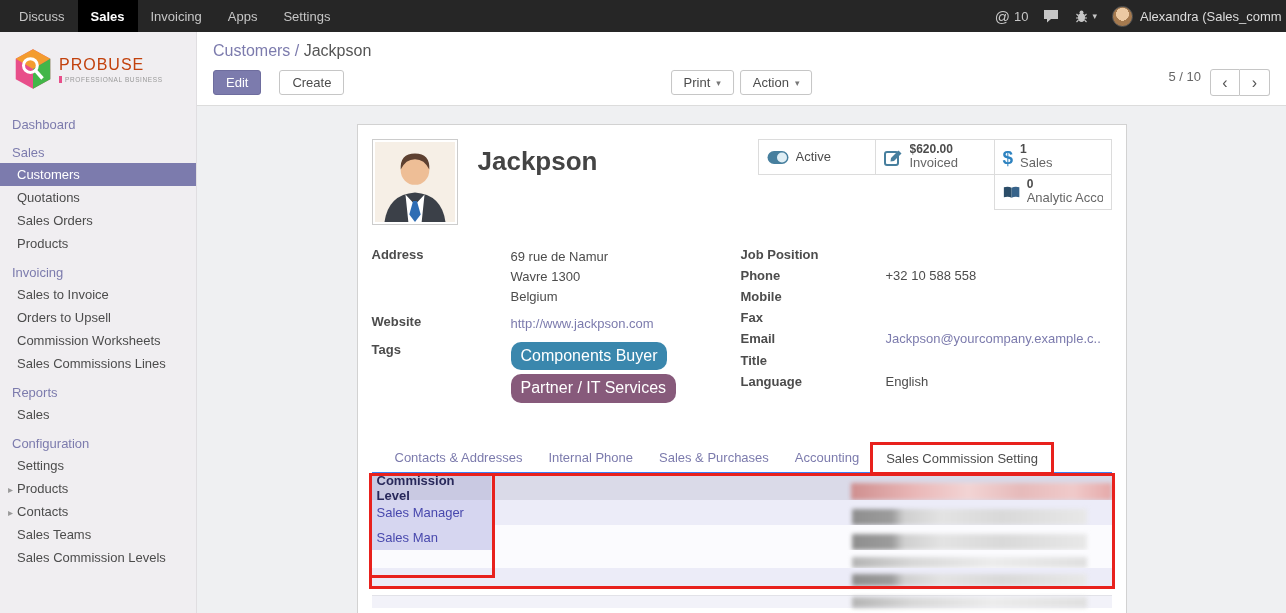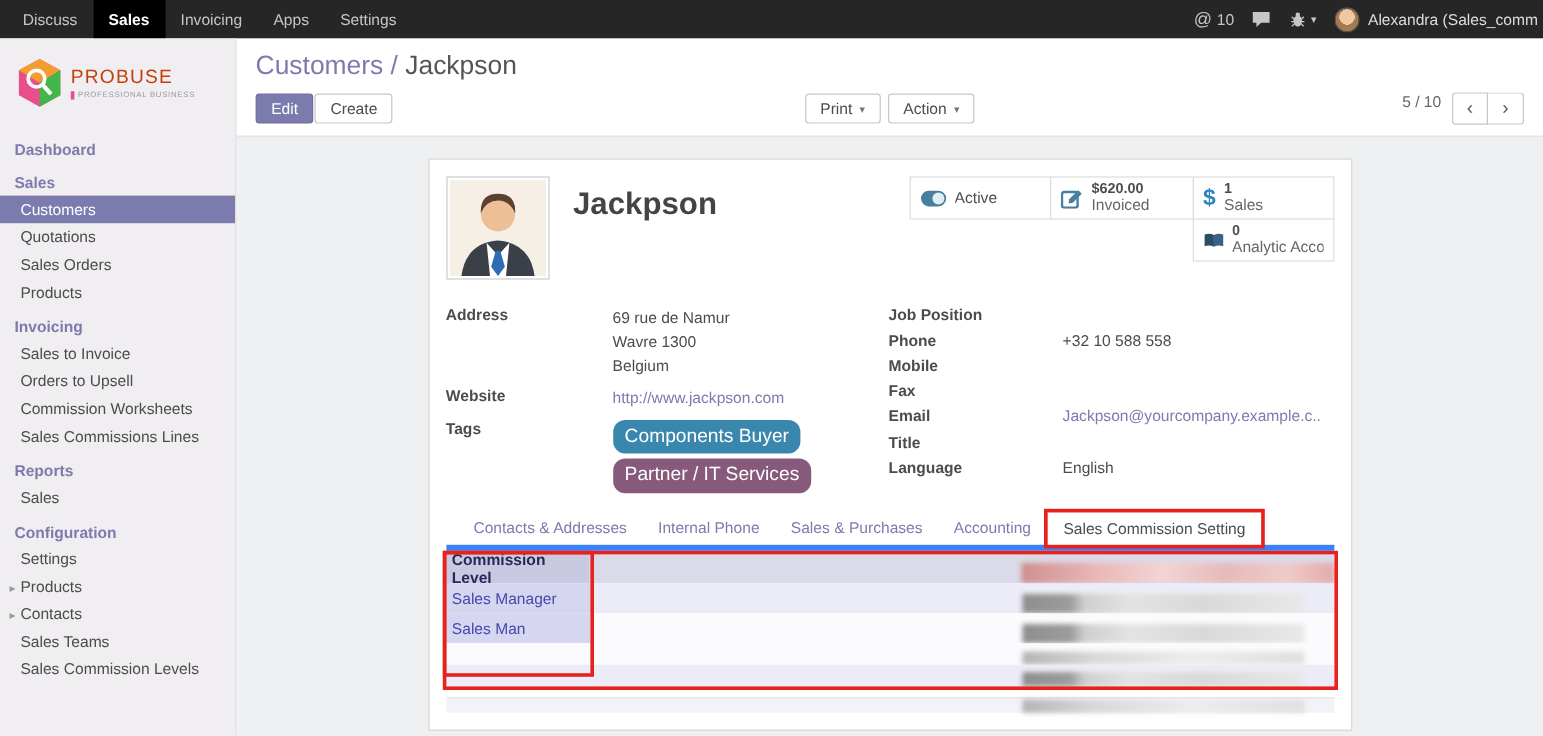--- a/index.html
+++ b/index.html
@@ -18,32 +18,32 @@
 .tb-avatar{width:21px;height:21px;border-radius:50%;flex-shrink:0;background:radial-gradient(circle at 50% 38%,#ecc9a2 0 42%,#a57a4f 43% 100%);border:1px solid #555}
 .user-name{overflow:hidden;text-overflow:clip;white-space:nowrap;color:#dcdcdc}
 
 .layout{display:flex;height:581px}
 .sidebar{width:197px;background:#f0eef1;border-right:1px solid #e0dee1;flex-shrink:0;overflow:hidden}
 .main{flex:1;display:flex;flex-direction:column;overflow:hidden}
 
 .logo{display:flex;align-items:center;gap:7px;padding:16px 10px 14px 14px;cursor:pointer}
 .brand{font-size:16px;font-weight:normal;color:#c2410c;letter-spacing:1px}
 .tagline{font-size:6.5px;letter-spacing:.6px;color:#999;border-left:3px solid #e84e8a;padding-left:3px;margin-top:2px}
-.nav-heading{padding:3px 12px;margin-top:7px;color:#7c7bad;font-weight:bold;cursor:pointer}
+.nav-heading{padding:3px 12px;margin-top:7px;color:#7c7bad;font-weight:normal;cursor:pointer}
 .nav-heading:first-of-type{margin-top:10px}
 .nav-item{padding:4px 12px 4px 17px;cursor:pointer;color:#4c4c4c}
 .nav-item.active{background:#7c7bad;color:#fff}
 .expand{font-size:10px;color:#9a9a9a;margin-right:4px;margin-left:-9px}
 
 .control-panel{background:#fff;padding:10px 16px 9px;border-bottom:1px solid #dcdcdc}
-.breadcrumb{font-size:22px;color:#7c7bad}
+.breadcrumb{font-size:16px;color:#7c7bad}
 .bc-parent{cursor:pointer}
 .bc-current{color:#555}
 .cp-buttons{display:flex;align-items:center;margin-top:9px;position:relative;height:27px}
-.left-buttons{display:flex;gap:1px}
+.left-buttons{display:flex;gap:18px}
 .center-buttons{position:absolute;left:50%;transform:translateX(-50%);display:flex;gap:6px}
 .right-pager{margin-left:auto;display:flex;align-items:flex-start;gap:9px}
 .btn{border:1px solid #c6c6c6;background:#fff;border-radius:3px;padding:4px 12px;font-size:13px;color:#4c4c4c;cursor:pointer;display:inline-flex;align-items:center;gap:6px}
 .btn-primary{background:#7c7bad;border-color:#6e6d9e;color:#fff}
 .pager-count{color:#666}
 .pager-btns{display:flex}
 .pager-btn{width:30px;height:27px;border:1px solid #c6c6c6;background:#fff;display:flex;align-items:center;justify-content:center;font-size:16px;color:#555;cursor:pointer}
 .pager-btn:first-child{border-radius:3px 0 0 3px}
 .pager-btn:last-child{border-left:none;border-radius:0 3px 3px 0}
 
@@ -69,21 +69,21 @@
 .flabel{width:139px;font-weight:bold;flex-shrink:0}
 .fval{line-height:1.55}
 .link{color:#7c7bad;text-decoration:none;cursor:pointer}
 .tag{display:inline-block;border-radius:10px;color:#fff;font-size:16px;padding:2px 10px;margin-right:6px;margin-bottom:4px;white-space:nowrap}
 .tag-blue{background:#3a87ad}
 .tag-purple{background:#875a7b}
 .fields-right{flex:1}
 .drow{display:flex;min-height:16px;margin-bottom:5px}
 .dlabel{width:145px;font-weight:bold;flex-shrink:0}
 
-.tabs{display:flex;margin-top:4px;border-bottom:5px solid #3b82f6;padding-left:10px}
+.tabs{display:flex;margin-top:30px;border-bottom:1px solid #3b82f6;padding-left:10px}
 .tab{padding:6px 13px;color:#7c7bad;cursor:pointer;position:relative;white-space:nowrap}
 .tab.active{color:#4c4c4c;background:#fff;border:1px solid #c8c8c8;border-bottom:1px solid #fff;margin-bottom:-1px}
 .annotation{position:absolute;inset:-3px;border:3px solid #e8211d;pointer-events:none;z-index:5}
 
 .table-wrap{margin-top:3px;position:relative}
 .trow{display:flex;align-items:flex-end;position:relative}
 .thead{height:24px;background:#dadae8}
 .tcell-first{width:120px;align-self:stretch;display:flex;align-items:center;padding-left:5px}
 .thead .tcell-first{background:#c9c9e2;font-weight:bold;color:#28285a}
 .trow-data{height:25px;cursor:pointer}

